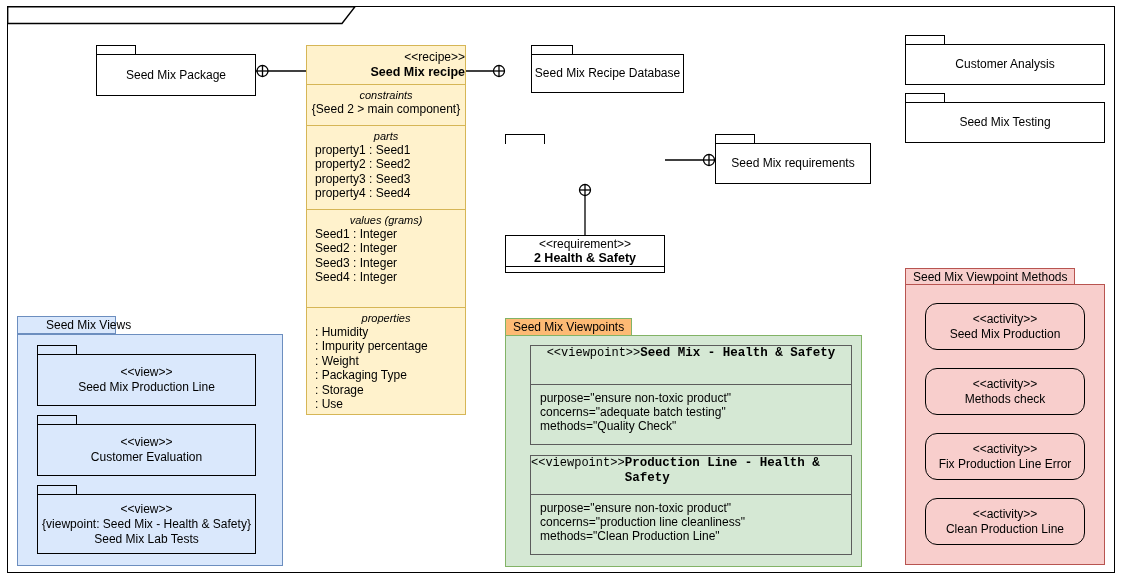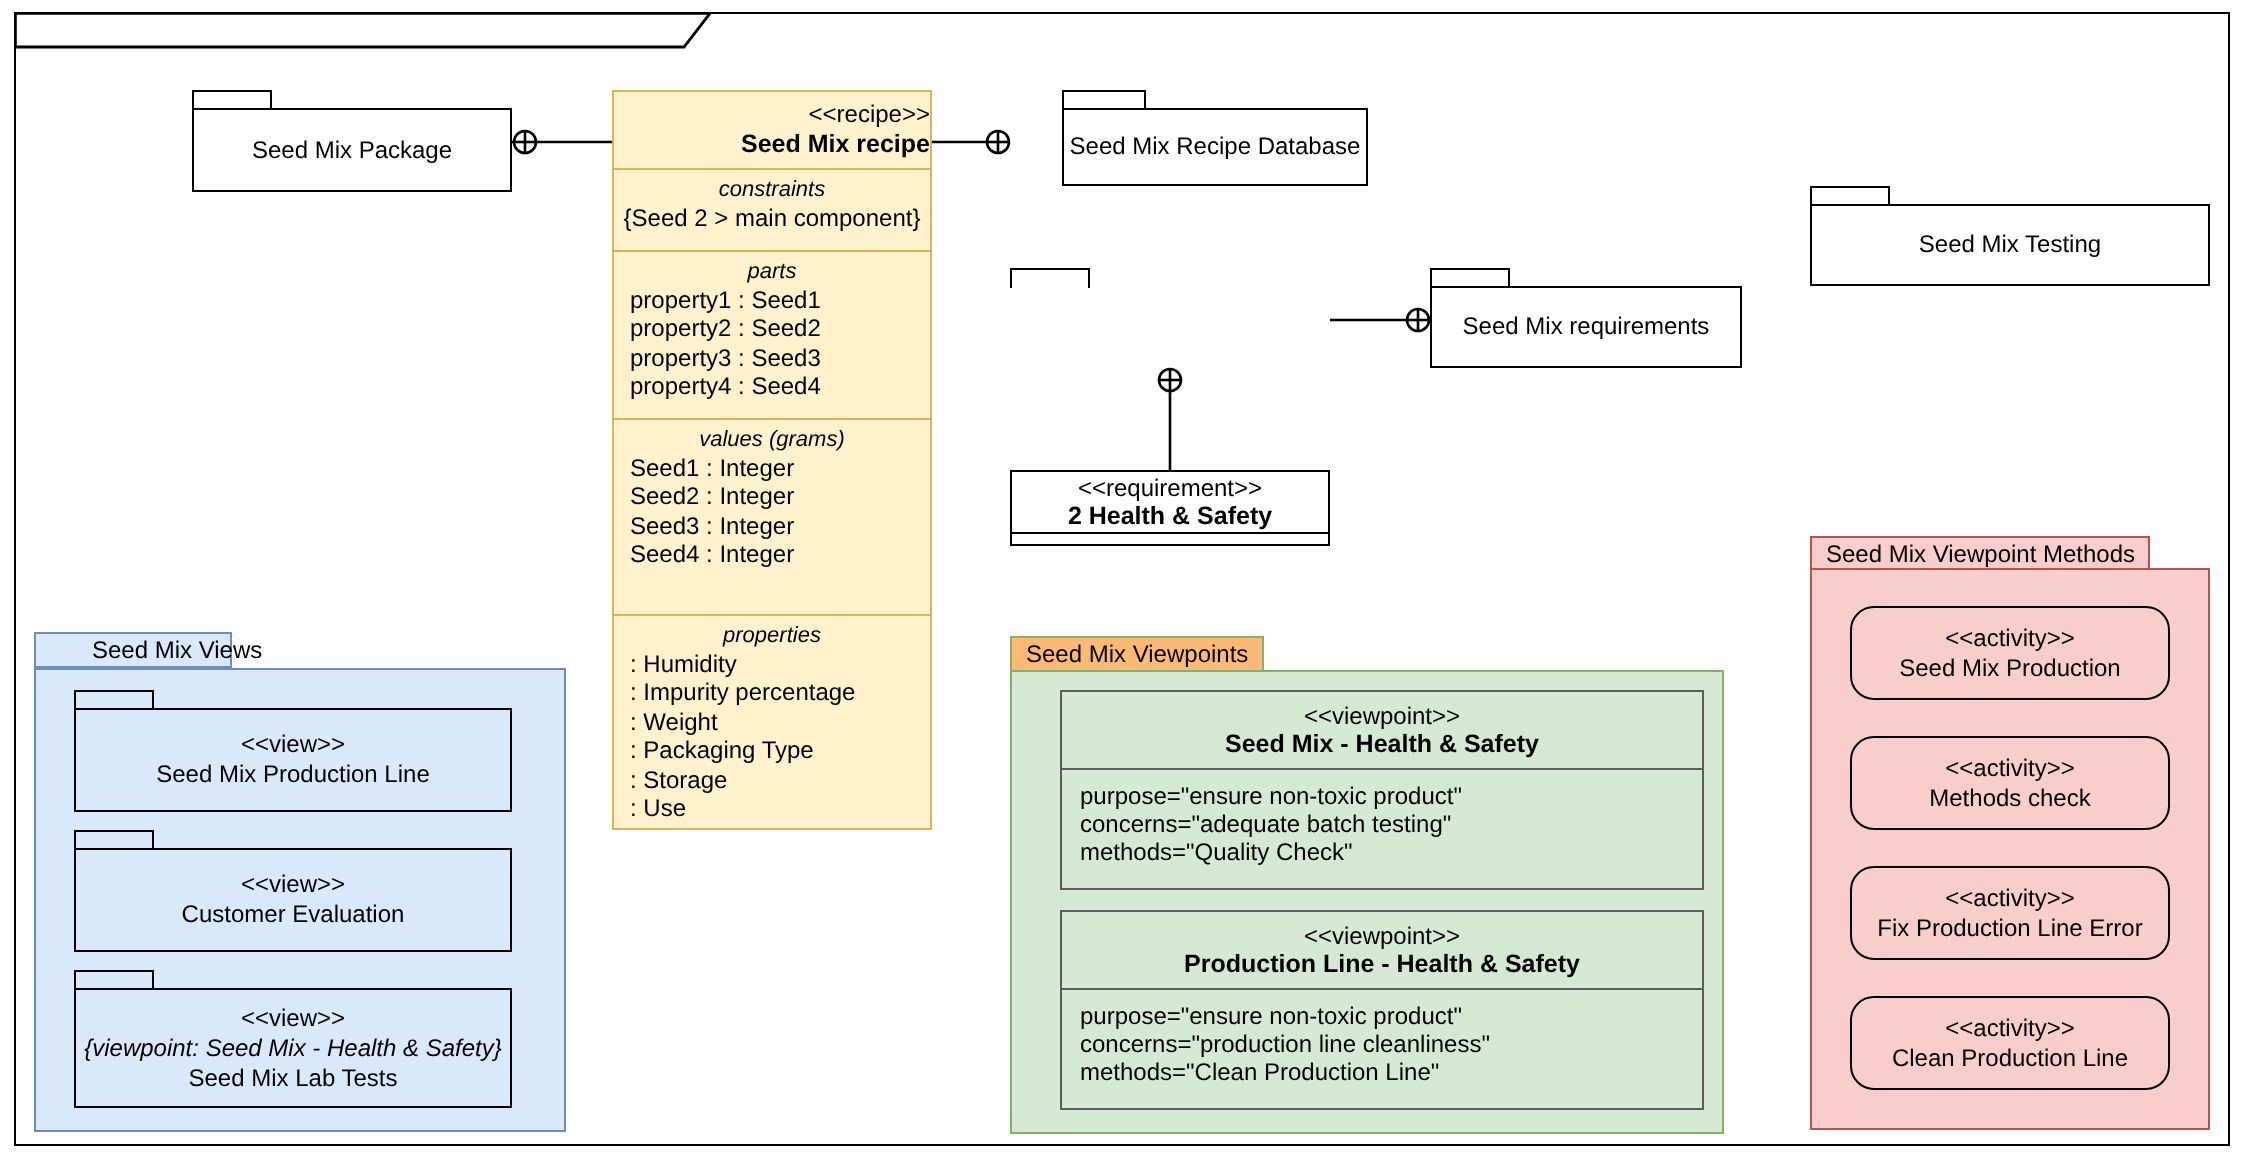--- a/index.html
+++ b/index.html
@@ -14,21 +14,21 @@
 
   
   .pkg { position:absolute; box-sizing:border-box; }
   .pkg .tab { position:absolute; left:0; top:0; width:40px; height:10px;
               border:1.5px solid #000; border-bottom:none; background:#fff; box-sizing:border-box; }
   .pkg .body { position:absolute; left:0; top:9px; right:0; bottom:0;
                border:1.5px solid #000; background:#fff; box-sizing:border-box;
                display:flex; flex-direction:column; align-items:center; justify-content:center;
                text-align:center; line-height:15px; }
   .pkg.blue .tab, .pkg.blue .body { background:#DAE8FC; }
-  .pkg .annot { font-style:italic; }
+  .pkg .annot { }
 
   
   .recipe { left:306px; top:45px; width:160px; height:370px; border:1.5px solid #D6B656;
             background:#FFF2CC; display:flex; flex-direction:column; }
   .recipe .sect { box-sizing:border-box; border-top:1px solid #D6B656; padding-top:3px; }
   .recipe .sect:first-child { border-top:none; }
   .recipe .sect-label { font-style:italic; font-size:11px; text-align:center; line-height:14px; }
   .recipe .c-title { height:38px; display:flex; flex-direction:column; justify-content:center; text-align:center; line-height:15px; padding-top:0;align-items:flex-end; }
   .recipe .c-constraints { height:41px; text-align:center; }
   .recipe .c-constraints .val { line-height:15px; }
@@ -49,21 +49,21 @@
   .g-views-label  { left:17px;  top:316px; width:99px;  height:18px; border:1.5px solid #6C8EBF; background:#DAE8FC;padding-left:28px; }
   .g-views-body   { left:17px;  top:334px; width:266px; height:232px; border:1.5px solid #6C8EBF; background:#DAE8FC; }
   .g-vp-label     { left:505px; top:318px; width:127px; height:18px; border:1.5px solid #82B366; background:#fdba74; }
   .g-vp-body      { left:505px; top:335px; width:357px; height:232px; border:1.5px solid #82B366; background:#D5E8D4; }
   .g-meth-label   { left:905px; top:268px; width:170px; height:17px; border:1.5px solid #B85450; background:#F8CECC; }
   .g-meth-body    { left:905px; top:284px; width:200px; height:281px; border:1.5px solid #B85450; background:#F8CECC; }
 
   
   .vp { border:1.2px solid #5c5c5c; background:#D5E8D4; }
   .vp-head { position:absolute; left:0; top:0; right:0; height:39px; border-bottom:1.2px solid #5c5c5c;
-             display:flex; flex-direction:column; align-items:center; justify-content:center; line-height:14.5px; box-sizing:border-box; }
+             display:flex; flex-direction:row; justify-content:center; line-height:14.5px; box-sizing:border-box;font-family:Liberation Mono, monospace; }
   .vp-body { position:absolute; left:0; top:39px; right:0; bottom:0; padding:7px 0 0 9px;
              line-height:13.8px; text-align:left; }
   .vp1 { left:530px; top:345px; width:322px; height:100px; }
   .vp2 { left:530px; top:455px; width:322px; height:100px; }
 
   
   .activity { left:925px; width:160px; height:47px; border:1.5px solid #000; border-radius:12px;
               background:#F8CECC; display:flex; flex-direction:column; align-items:center; justify-content:center;
               text-align:center; line-height:15px; }
 
@@ -127,20 +127,26 @@
     <div class="tab"></div>
   </div>
 
   <div class="pkg" style="left:715px;top:134px;width:156px;height:50px;">
     <div class="tab"></div>
     <div class="body">
         <span>Seed Mix requirements</span>
       </div>
   </div>
 
+  <div class="pkg" style="left:905px;top:35px;width:200px;height:50px;">
+    <div class="tab"></div>
+    <div class="body">
+        <span>Customer Analysis</span>
+      </div>
+  </div>
 
   <div class="pkg" style="left:905px;top:93px;width:200px;height:50px;">
     <div class="tab"></div>
     <div class="body">
         <span>Seed Mix Testing</span>
       </div>
   </div>
 
   <div class="abs recipe">
     <div class="sect c-title">

